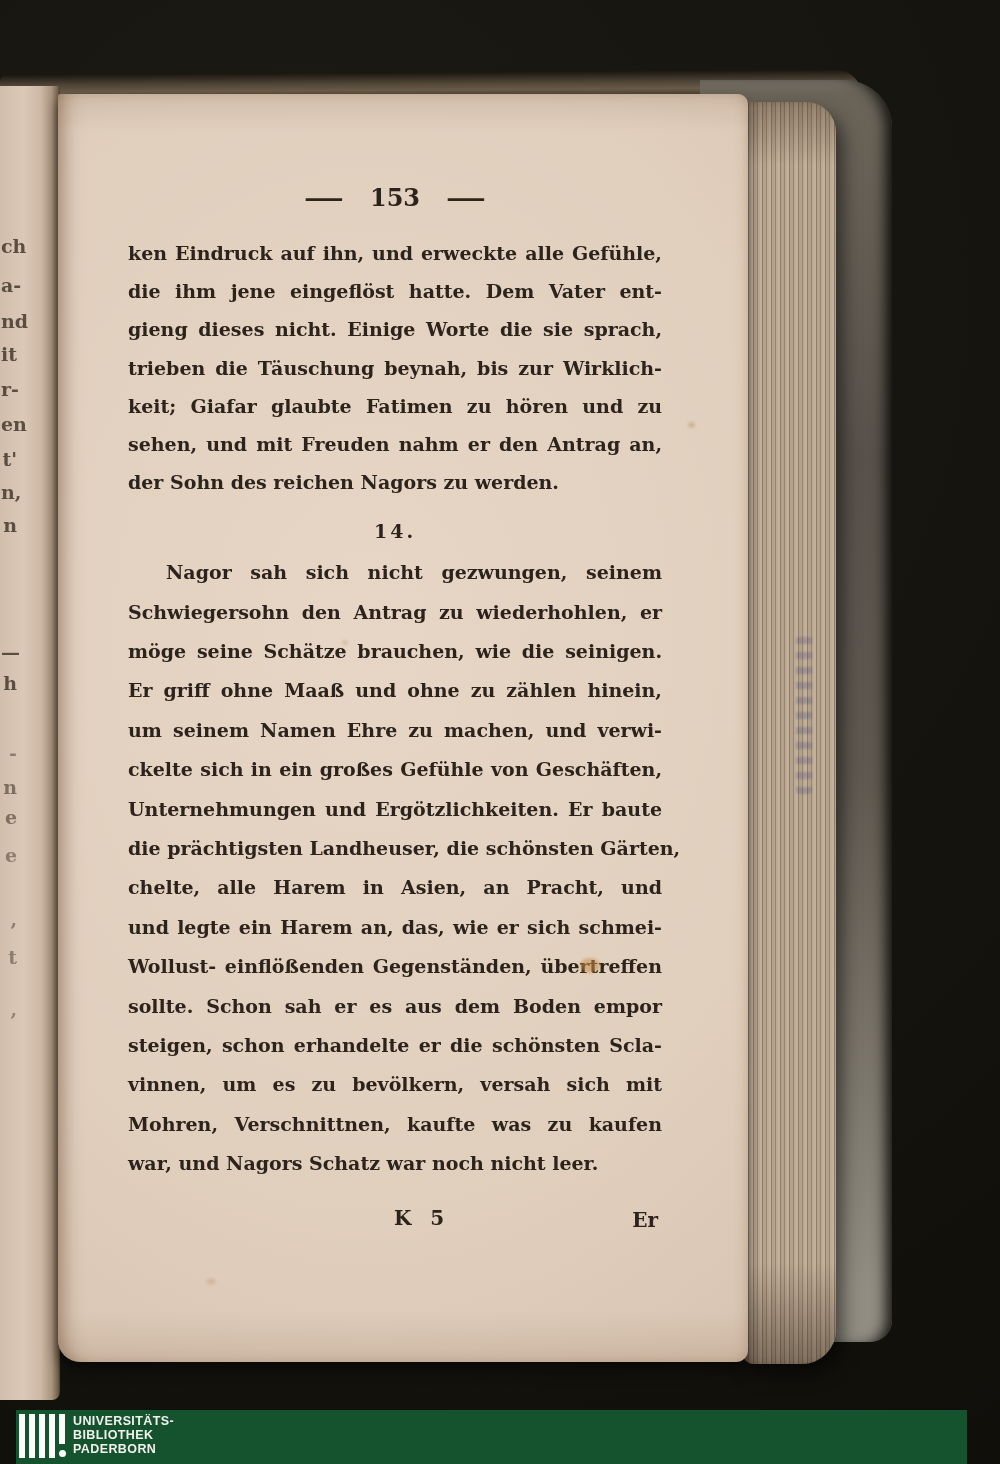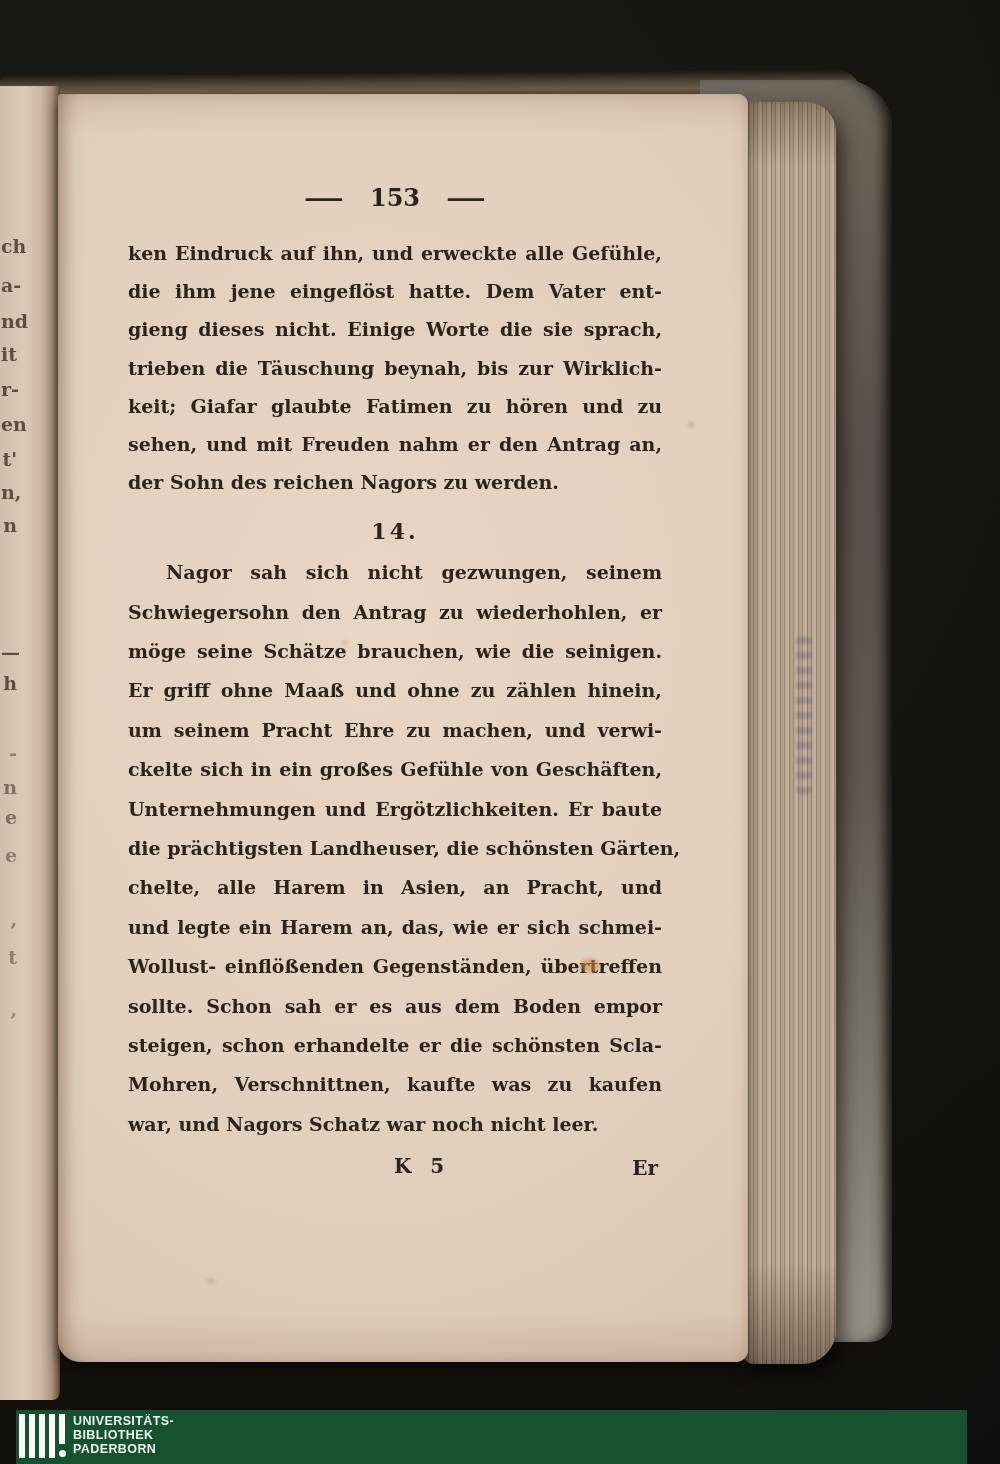--- a/index.html
+++ b/index.html
@@ -75,23 +75,23 @@
   .line{
     height:38.2px;line-height:38.2px;font-size:19px;font-weight:600;
     text-align:justify;text-align-last:justify;white-space:nowrap;
     box-sizing:border-box;
   }
   .para2 .line{height:39.4px;line-height:39.4px;}
   .line.end{text-align-last:left;}
   .line.indent{padding-left:38px;}
   .section-heading{
     height:44px;line-height:44px;margin-top:8px;text-align:center;
-    font-size:22px;font-weight:bold;letter-spacing:3px;
-  }
-  .signature-row{position:relative;height:42px;margin-top:2px;font-size:20px;font-weight:600;}
+    font-size:19px;font-weight:bold;letter-spacing:3px;
+  }
+  .signature-row{position:relative;height:42px;margin-top:14px;font-size:20px;font-weight:600;}
   .signature-row .k5{position:absolute;left:266px;top:8px;letter-spacing:6px;}
   .signature-row .catchword{position:absolute;right:4px;top:10px;}
 
   
   .spot{position:absolute;border-radius:50%;filter:blur(1.5px);}
   .spot.s1{left:580px;top:958px;width:20px;height:15px;background:#c98d4a;opacity:.55;}
   .spot.s2{left:688px;top:422px;width:7px;height:6px;background:#a67c4e;opacity:.35;}
   .spot.s3{left:206px;top:1278px;width:10px;height:7px;background:#b98f63;opacity:.30;}
   .spot.s4{left:342px;top:640px;width:6px;height:5px;background:#a67c4e;opacity:.25;}
 
@@ -159,29 +159,30 @@
     <div class="line end">der Sohn des reichen Nagors zu werden.</div>
   </div>
 
   <div class="section-heading">14.</div>
 
   <div class="para2">
     <div class="line indent">Nagor sah sich nicht gezwungen, seinem</div>
     <div class="line">Schwiegersohn den Antrag zu wiederhohlen, er</div>
     <div class="line">möge seine Schätze brauchen, wie die seinigen.</div>
     <div class="line">Er griff ohne Maaß und ohne zu zählen hinein,</div>
-    <div class="line">um seinem Pracht Ehre zu machen, und verwi-</div>
+    <div class="line">um seinem Namen Ehre zu machen, und verwi-</div>
     <div class="line">ckelte sich in ein großes Gefühle von Geschäften,</div>
     <div class="line">Unternehmungen und Ergötzlichkeiten.  Er baute</div>
     <div class="line">die prächtigsten Landheuser, die schönsten Gärten,</div>
     <div class="line">chelte, alle Harem in Asien, an Pracht, und</div>
     <div class="line">und legte ein Harem an, das, wie er sich schmei-</div>
     <div class="line">Wollust- einflößenden Gegenständen, übertreffen</div>
     <div class="line">sollte.  Schon sah er es aus dem Boden empor</div>
     <div class="line">steigen, schon erhandelte er die schönsten Scla-</div>
+    <div class="line">vinnen, um es zu bevölkern, versah sich mit</div>
     <div class="line">Mohren, Verschnittnen, kaufte was zu kaufen</div>
     <div class="line end">war, und Nagors Schatz war noch nicht leer.</div>
   </div>
 
   <div class="signature-row">
     <span class="k5">K 5</span>
     <span class="catchword">Er</span>
   </div>
 </div>
 

